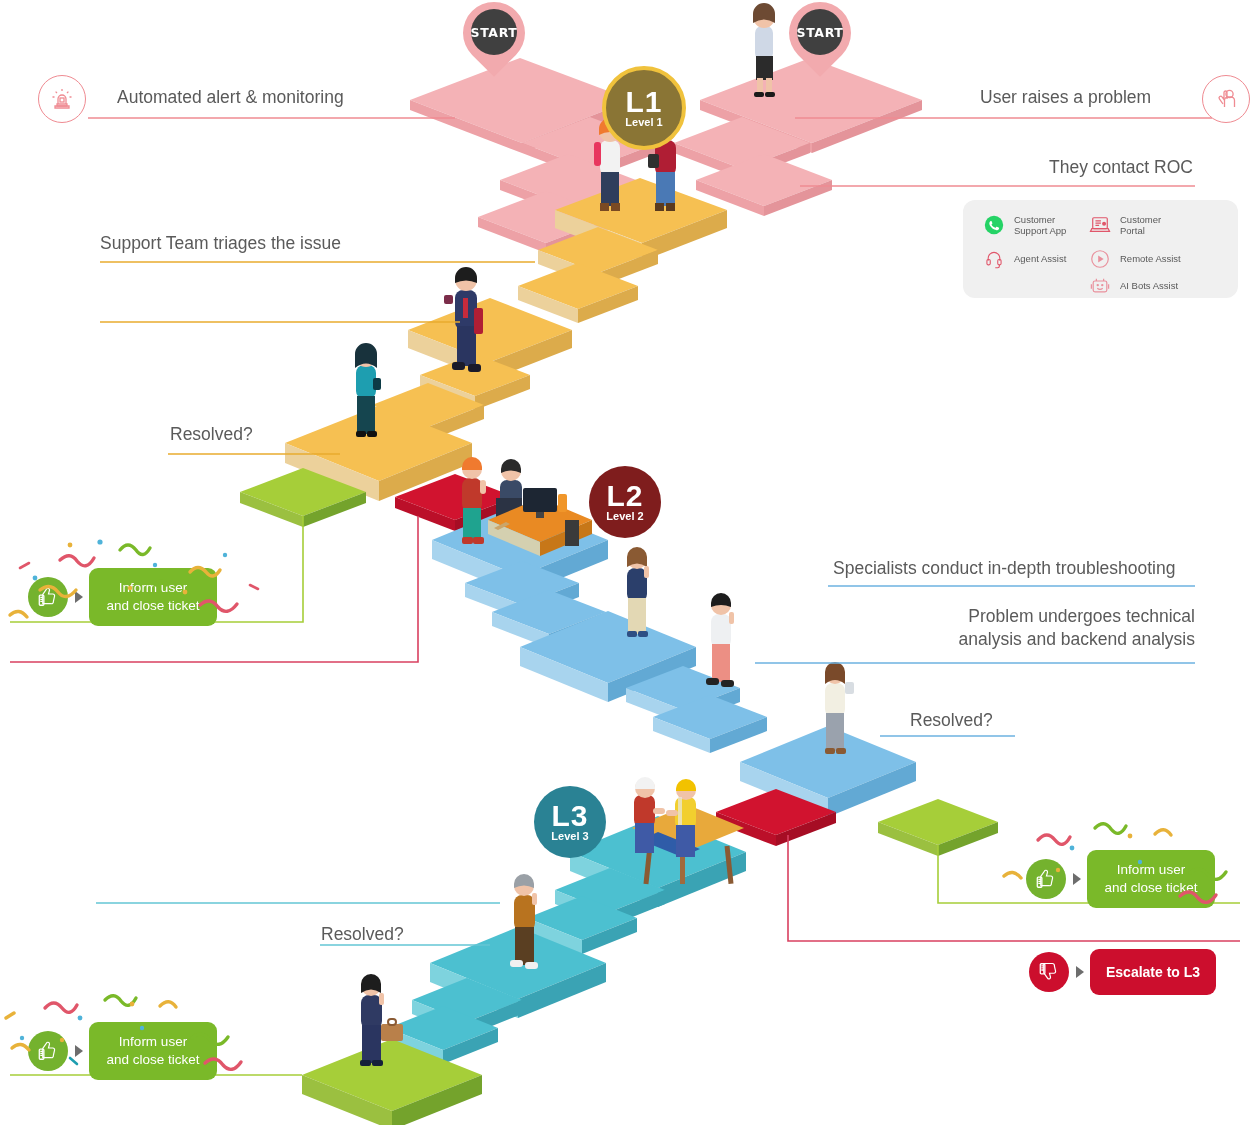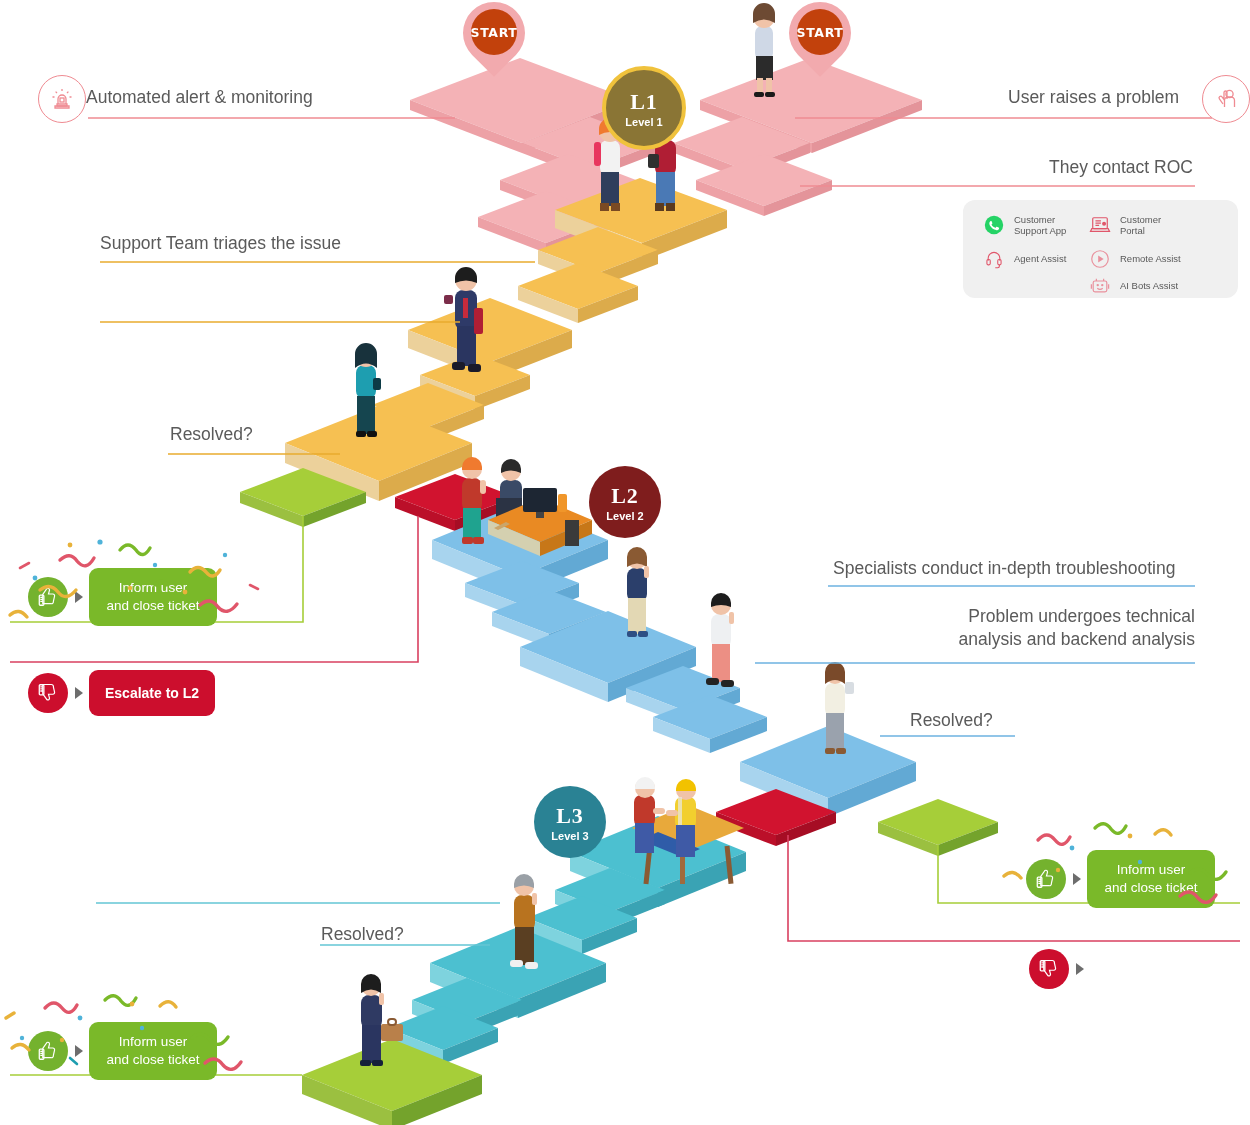--- a/index.html
+++ b/index.html
@@ -16,28 +16,28 @@
   .circ-ico{position:absolute;width:46px;height:46px;border-radius:50%;
             border:1.6px solid #ef8b92;display:flex;align-items:center;
             justify-content:center;background:#fff;}
   .circ-ico svg{display:block;}
 
   
   .pin{position:absolute;width:62px;height:78px;}
   .pin .drop{position:absolute;left:0;top:0;width:62px;height:62px;border-radius:50% 50% 50% 0;
              transform:rotate(-45deg);background:#f2aaae;}
   .pin .inner{position:absolute;left:8px;top:7px;width:46px;height:46px;border-radius:50%;
-              background:#c2410c;display:flex;align-items:center;justify-content:center;}
+              background:#404040;display:flex;align-items:center;justify-content:center;}
   .pin .inner span{color:#fff;font-size:12.5px;font-weight:bold;letter-spacing:.6px;
                    font-family:"DejaVu Sans",sans-serif;}
 
   
   .lvl{position:absolute;width:72px;height:72px;border-radius:50%;
        display:flex;flex-direction:column;align-items:center;justify-content:center;color:#fff;}
-  .lvl .big{font-size:22px;font-weight:bold;line-height:28px;letter-spacing:1px;font-family:Liberation Serif, serif;}
+  .lvl .big{font-size:30px;font-weight:bold;line-height:28px;letter-spacing:1px;}
   .lvl .sml{font-size:11px;font-weight:bold;line-height:13px;text-align:center;}
   .lvl.l1{background:#8a7535;border:4px solid #f0c23c;width:76px;height:76px;}
   .lvl.l2{background:#7f1d1d;}
   .lvl.l3{background:#2a8294;}
 
   
   .act{position:absolute;display:flex;align-items:center;}
   .act .badge{width:40px;height:40px;border-radius:50%;display:flex;align-items:center;
               justify-content:center;flex:0 0 auto;}
   .act .tri{width:0;height:0;border-left:8px solid #6d6d6d;border-top:6px solid transparent;
@@ -442,30 +442,30 @@
 
   <div class="circ-ico" style="left:38px;top:75px">
     <svg width="26" height="26" viewBox="0 0 26 26" fill="none" stroke="#ef8b92" stroke-width="1.3">
       <path d="M8 18 h10 v2 H8z"></path>
         <path d="M6 20 h14 v2 H6z"></path>
       <path d="M9 18 v-5 a4 4 0 0 1 8 0 v5"></path>
       <rect x="11" y="12" width="4" height="4"></rect>
       <path d="M13 5 v-2 M8 7 l-1.4-1.4 M18 7 l1.4-1.4 M5.5 11 h-2 M20.5 11 h2"></path>
     </svg>
   </div>
-  <div class="lbl" style="left:86px;top:86px">Automated alert &amp; monitoring</div>
+  <div class="lbl" style="left:117px;top:86px">Automated alert &amp; monitoring</div>
 
   <div class="circ-ico" style="left:1202px;top:75px">
     <svg width="28" height="28" viewBox="0 0 28 28" fill="none" stroke="#ef8b92" stroke-width="1.3">
       <circle cx="17.5" cy="9" r="3.6"></circle>
       <path d="M12.5 22 v-6.5 a3.5 3.5 0 0 1 3.5-3.5 h3 a3.5 3.5 0 0 1 3.5 3.5 V22"></path>
       <path d="M11 19 l-3.6-5.2 a1.6 1.6 0 0 1 2.6-1.9 l2 2.6 V7.5 a1.5 1.5 0 0 1 3 0 V14"></path>
     </svg>
   </div>
-  <div class="lbl" style="left:1008px;top:86px">User raises a problem</div>
+  <div class="lbl" style="left:980px;top:86px">User raises a problem</div>
 
   <div class="lbl" style="left:1049px;top:156px">They contact ROC</div>
 
   <div id="legend" style="left:963px;top:200px;width:275px;height:98px">
 
     <div class="row" style="left:18px;top:12px;width:100px">
       <span class="ico">
         <svg width="20" height="20" viewBox="0 0 24 24">
           <circle cx="12" cy="12" r="11" fill="#25D366"></circle>
           <path d="M8.4 7.2c-.3 0-.7.1-1 .5-.4.4-1 1-1 2.4s1 2.8 1.2 3c.1.2 2 3.1 4.9 4.3 2.4 1 2.9.8 3.4.8.6-.1 1.7-.7 2-1.4.2-.7.2-1.3.2-1.4-.1-.1-.3-.2-.6-.3l-2-1c-.3-.1-.5-.2-.7.1l-.9 1.1c-.2.2-.3.2-.6.1-.3-.2-1.3-.5-2.5-1.5-.9-.8-1.5-1.8-1.7-2.1-.2-.3 0-.5.1-.6l.5-.5c.1-.2.2-.3.3-.5.1-.2 0-.4 0-.5l-.9-2.1c-.2-.5-.4-.4-.6-.4z" fill="#fff"></path>
@@ -540,31 +540,20 @@
         <path d="M3.6 12.4 h2.8 M3.6 14.6 h2.8 M3.6 16.8 h2.8"></path>
       </svg>
     </div>
     <div class="tri"></div>
     <div class="pill">
       <span>Inform user</span><br>
       <span>and close ticket</span>
     </div>
   </div>
 
-  <div class="act red" style="left:28px;top:670px">
-    <div class="badge">
-      <svg width="22" height="22" viewBox="0 0 24 24" fill="none" stroke="#fff" stroke-width="1.4">
-        <path d="M9 3 v11 l5 7 a2 2 0 0 0 3-2 l-1.2-4.5 H21 a2 2 0 0 0 2-2.4 l-1.4-6.3 A2.4 2.4 0 0 0 19 3z" transform="translate(-2,0) scale(.92)"></path>
-        <rect x="2.5" y="3" width="5" height="11" rx="1"></rect>
-        <path d="M3.6 5.4 h2.8 M3.6 7.6 h2.8 M3.6 9.8 h2.8"></path>
-      </svg>
-    </div>
-    <div class="tri"></div>
-    <div class="pill">Escalate to L2</div>
-  </div>
 
   <div class="lbl" style="left:833px;top:557px">Specialists conduct in-depth troubleshooting</div>
   <div class="lbl" style="left:950px;top:605px;text-align:right;width:245px">
     <span>Problem undergoes technical</span><br>
     <span>analysis and backend analysis</span>
   </div>
   <div class="lbl" style="left:910px;top:709px">Resolved?</div>
 
   <div class="act green" style="left:1026px;top:850px">
     <div class="badge">
@@ -583,20 +572,21 @@
 
   <div class="act red" style="left:1029px;top:949px">
     <div class="badge">
       <svg width="22" height="22" viewBox="0 0 24 24" fill="none" stroke="#fff" stroke-width="1.4">
         <path d="M9 3 v11 l5 7 a2 2 0 0 0 3-2 l-1.2-4.5 H21 a2 2 0 0 0 2-2.4 l-1.4-6.3 A2.4 2.4 0 0 0 19 3z" transform="translate(-2,0) scale(.92)"></path>
         <rect x="2.5" y="3" width="5" height="11" rx="1"></rect>
         <path d="M3.6 5.4 h2.8 M3.6 7.6 h2.8 M3.6 9.8 h2.8"></path>
       </svg>
     </div>
     <div class="tri"></div>
+    <div class="pill">Escalate to L3</div>
   </div>
 
   <div class="lbl" style="left:321px;top:923px">Resolved?</div>
 
   <div class="act green" style="left:28px;top:1022px">
     <div class="badge">
       <svg width="22" height="22" viewBox="0 0 24 24" fill="none" stroke="#fff" stroke-width="1.4">
         <path d="M9 21 V10 l5-7 a2 2 0 0 1 3 2 l-1.2 4.5 H21 a2 2 0 0 1 2 2.4 l-1.4 6.3 A2.4 2.4 0 0 1 19 21z" transform="translate(-2,0) scale(.92)"></path>
         <rect x="2.5" y="10" width="5" height="11" rx="1"></rect>
         <path d="M3.6 12.4 h2.8 M3.6 14.6 h2.8 M3.6 16.8 h2.8"></path>

